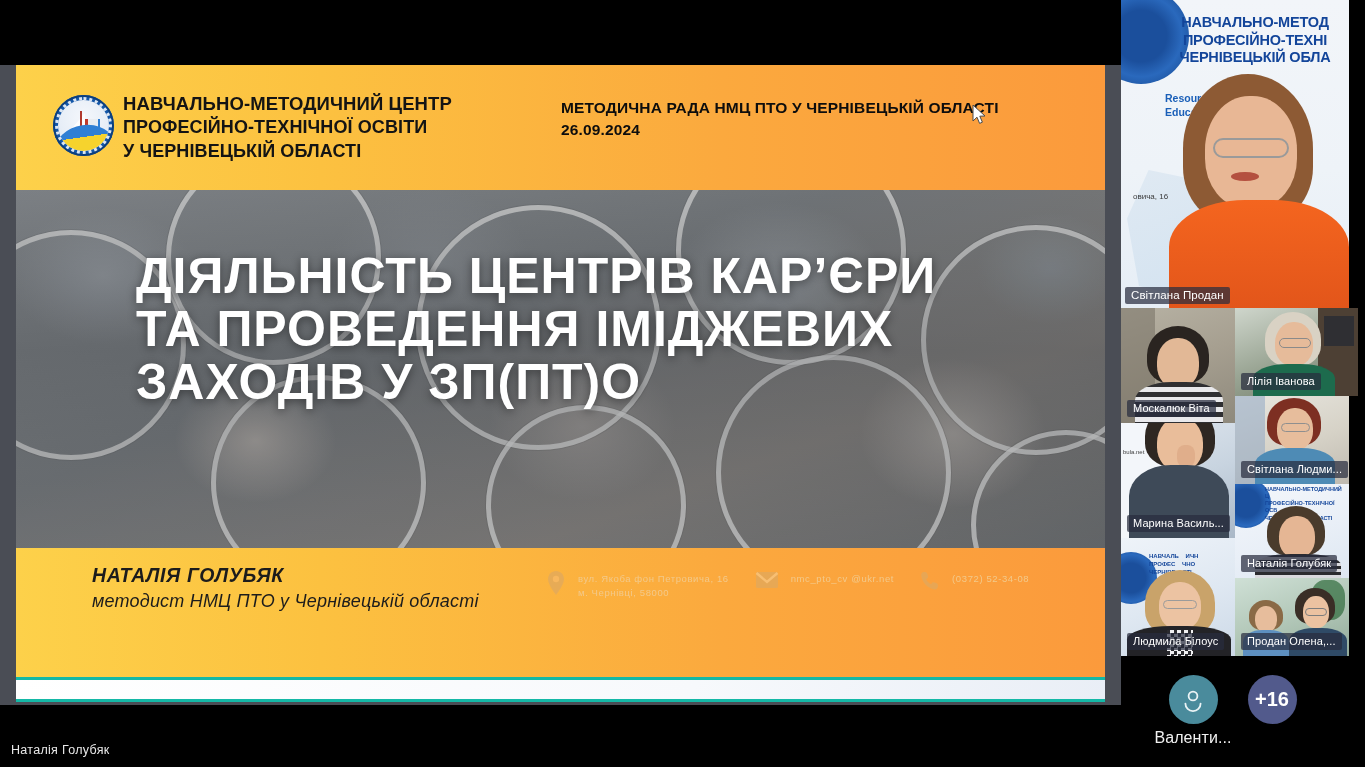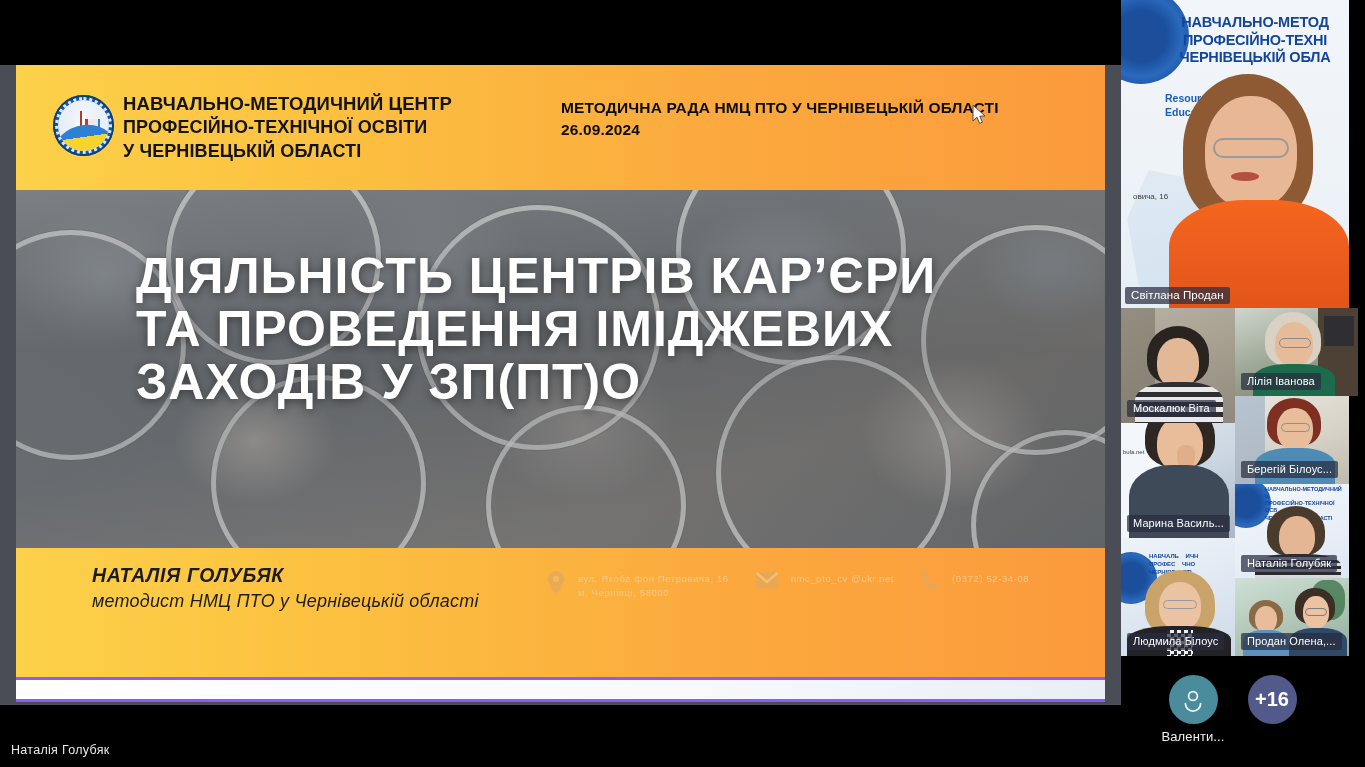--- a/index.html
+++ b/index.html
@@ -15,21 +15,21 @@
     position:absolute; left:0; top:0; width:1121px; height:767px;
     background:#000; overflow:hidden;
   }
   #slide-strip {
     position:absolute; left:0; top:65px; width:1121px; height:640px;
     background:#4a4d55;
     padding-left:16px; padding-right:16px;
   }
   .slide {
     position:relative; width:1089px; background:#fff;
-    border-bottom:3px solid #8b5cf6;
+    border-bottom:3px solid #14b8a6;
     overflow:hidden;
   }
   #slide-main { height:615px; }
 
   
   .band {
     background:linear-gradient(90deg,#FDD14A 0%, #FCC140 28%, #FBA93E 65%, #FB9A3C 100%);
   }
   #slide-header {
     height:125px; display:flex; align-items:center; position:relative;
@@ -179,21 +179,21 @@
 
   
   #avatar-row {
     position:absolute; left:0; bottom:8px; width:244px; height:98px;
   }
   .av-wrap { position:absolute; text-align:center; width:96px; }
   .av-circle {
     width:49px; height:49px; border-radius:50%; margin:0 auto;
     display:flex; align-items:center; justify-content:center;
   }
-  .av-name { color:#f0f0f0; font-size:13px; margin-top:5px; letter-spacing:.1px; }
+  .av-name { color:#f0f0f0; font-size:16px; margin-top:5px; letter-spacing:.1px; }
   .plus-badge {
     width:49px; height:49px; border-radius:50%;
     display:flex; align-items:center; justify-content:center;
     color:#ffffff; font-size:20px; font-weight:bold;
   }
 </style>
 </head>
 <body>
 
 <div id="app">
@@ -342,21 +342,21 @@
     </div>
 
     <div class="tile" style="left:114px; top:396px; width:114px; height:88px;">
       <div class="scene" style="background:linear-gradient(160deg,#e8e6df 0%,#d6d2c7 55%,#bfbab0 100%);">
         <div style="position:absolute;left:0;top:0;width:30px;height:88px;background:#8fa8c4;opacity:.55;"></div>
         <div class="hair" style="left:32px;top:2px;width:54px;height:48px;background:#7d2f22;"></div>
         <div class="head" style="left:42px;top:12px;width:36px;height:42px;background:#e7bd9c;"></div>
         <div style="position:absolute;left:46px;top:27px;width:29px;height:9px;border:1.6px solid #8f8f8f;border-radius:5px;"></div>
         <div class="body" style="left:20px;top:52px;width:80px;height:38px;background:#4e8bb5;"></div>
       </div>
-      <div class="nametag">Берегій Білоус...</div>
+      <div class="nametag">Світлана Людми...</div>
     </div>
 
     <div class="tile" style="left:0; top:423px; width:114px; height:115px;">
       <div class="scene" style="background:linear-gradient(160deg,#dfe6ee 0%,#c8d4e0 50%,#aab8c7 100%);">
         <div style="position:absolute;left:0;top:0;width:40px;height:115px;background:#f3f6fa;"></div>
         <div style="position:absolute;left:2px;top:26px;color:#3b3b3b;font-size:6px;">bula.net</div>
         <div class="hair" style="left:24px;top:-18px;width:70px;height:62px;background:#2e2722;"></div>
         <div class="head" style="left:36px;top:-6px;width:46px;height:54px;background:#e9bd9a;"></div>
         <div style="position:absolute;left:56px;top:22px;width:18px;height:22px;border-radius:40%;background:#e0ae8b;"></div>
         <div class="body" style="left:8px;top:42px;width:100px;height:74px;background:#3e4a58;"></div>

